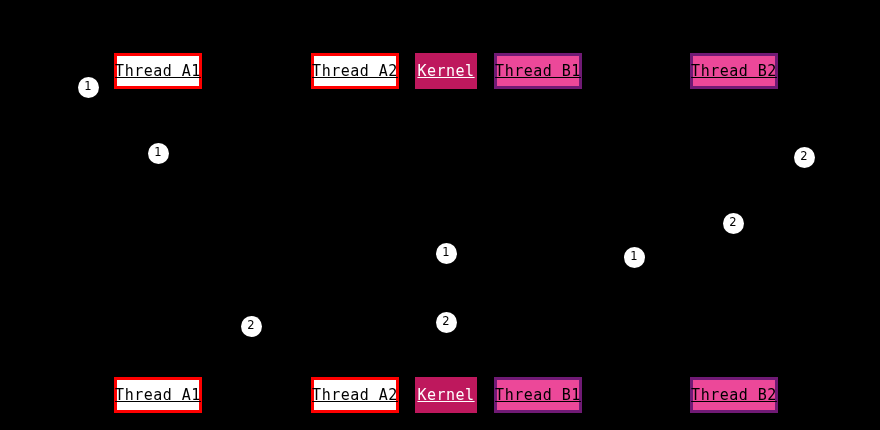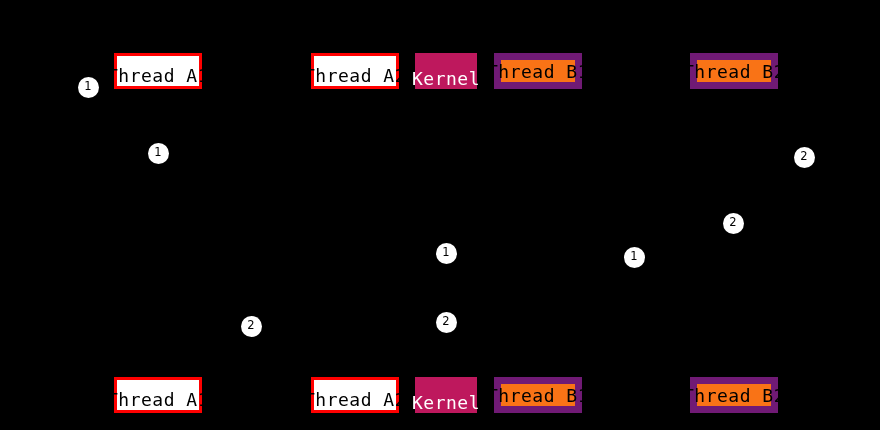--- a/index.html
+++ b/index.html
@@ -25,35 +25,36 @@
     top: 89px;
     height: 288px;
   }
 
   
   .participant {
     position: absolute;
     box-sizing: border-box;
     height: 36px;
     display: flex;
-    align-items: flex-end;
+    align-items: center;
     justify-content: center;
-    font-size: 18px;
+    font-size: 15px;
     letter-spacing: 0.5px;
     white-space: nowrap;
     user-select: none;
+    text-decoration: underline;
   }
   .participant.thread-a {
     background: #ffffff;
     border: 3px solid #ff0000;
     color: #000000;
   }
   .participant.thread-b {
-    background: #f97316;
-    border: 7px solid #701a75;
+    background: #ec4899;
+    border: 3px solid #701a75;
     color: #000000;
   }
   .participant.kernel {
     background: #be185d;
     border: 0 solid #0000ff;
     color: #ffffff;
   }
 
   
   .marker {

